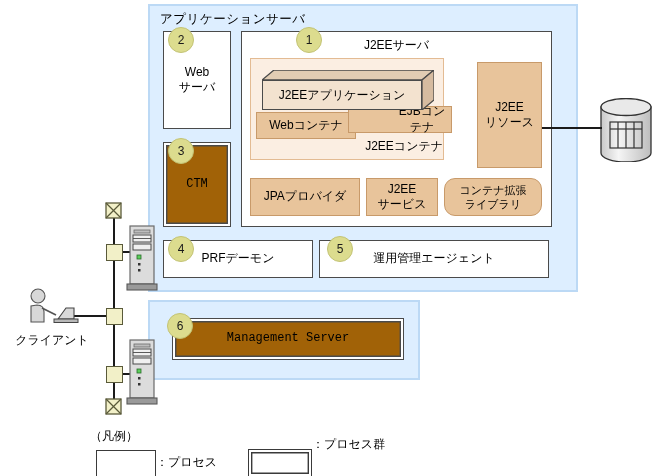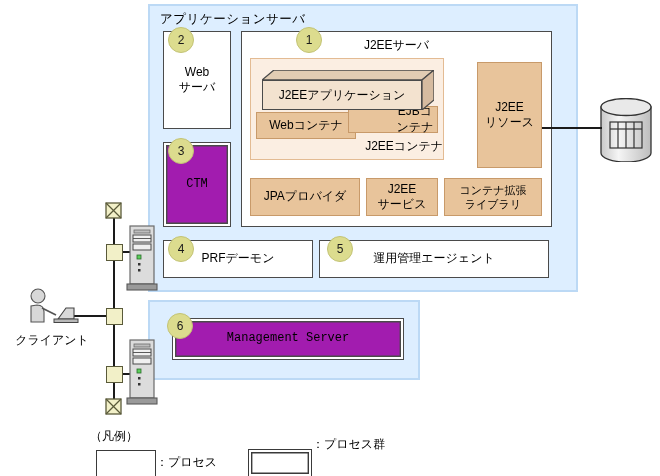--- a/index.html
+++ b/index.html
@@ -18,21 +18,21 @@
     position:absolute;left:10px;top:5px;font-size:12.5px;letter-spacing:.5px;
     white-space:nowrap;
   }
 
   
   .proc{
     background:#ffffff;border:1.4px solid #4a4a4a;
   }
   
   .procgrp{
-    background:#a21caf;border:1.4px solid #4a4a4a;
+    background:#a16207;border:1.4px solid #4a4a4a;
     box-shadow:inset 0 0 0 2px #ffffff, inset 0 0 0 3.4px #4a4a4a;
   }
 
   
   .tan{
     background:#e8c49b;border:1.2px solid #c89a6a;
   }
   .tanlight{
     background:#fbeee2;border:1.2px solid #e3bb93;
   }
@@ -112,42 +112,42 @@
 
 <div class="abs tanlight" style="left:250px;top:58px;width:194px;height:102px;">
   <div class="abs ctr" style="left:0;bottom:3px;width:100%;height:18px;justify-content:flex-end;">
     <span class="lbl">J2EEコンテナ</span>
   </div>
 </div>
 
 <div class="abs tan ctr" style="left:256px;top:112px;width:100px;height:27px;">
   <span class="lbl">Webコンテナ</span>
 </div>
-<div class="abs tan ctr" style="left:348px;top:106px;width:90px;height:27px;padding-left:44px;">
+<div class="abs tan ctr" style="left:348px;top:106px;width:104px;height:27px;padding-left:44px;">
   <span class="lbl">EJBコンテナ</span>
 </div>
 
 <div class="box3d" style="left:262px;top:70px;width:172px;height:40px;">
   <svg class="top" viewBox="0 0 172 40" preserveAspectRatio="none">
     <polygon points="0,10 12,0 172,0 160,10" fill="#e2cdb4" stroke="#4a4a4a" stroke-width="1.3"></polygon>
     <polygon points="160,10 172,0 172,30 160,40" fill="#d6bba0" stroke="#4a4a4a" stroke-width="1.3"></polygon>
   </svg>
   <div class="face">
     <span class="lbl">J2EEアプリケーション</span>
   </div>
 </div>
 
 <div class="abs tan ctr" style="left:250px;top:178px;width:110px;height:38px;">
   <span class="lbl">JPAプロバイダ</span>
 </div>
 <div class="abs tan ctr" style="left:366px;top:178px;width:72px;height:38px;">
   <span class="lbl">J2EE
 サービス</span>
 </div>
-<div class="abs tan ctr" style="left:444px;top:178px;width:98px;height:38px;">
+<div class="abs tan ctr" style="left:444px;top:178px;width:98px;height:38px;border-radius:11px;">
   <span class="lbl-sm">コンテナ拡張
 ライブラリ</span>
 </div>
 
 <div class="abs tan ctr" style="left:477px;top:62px;width:65px;height:106px;">
   <span class="lbl">J2EE
 リソース</span>
 </div>
 
 <div class="abs proc ctr" style="left:163px;top:240px;width:150px;height:38px;">

